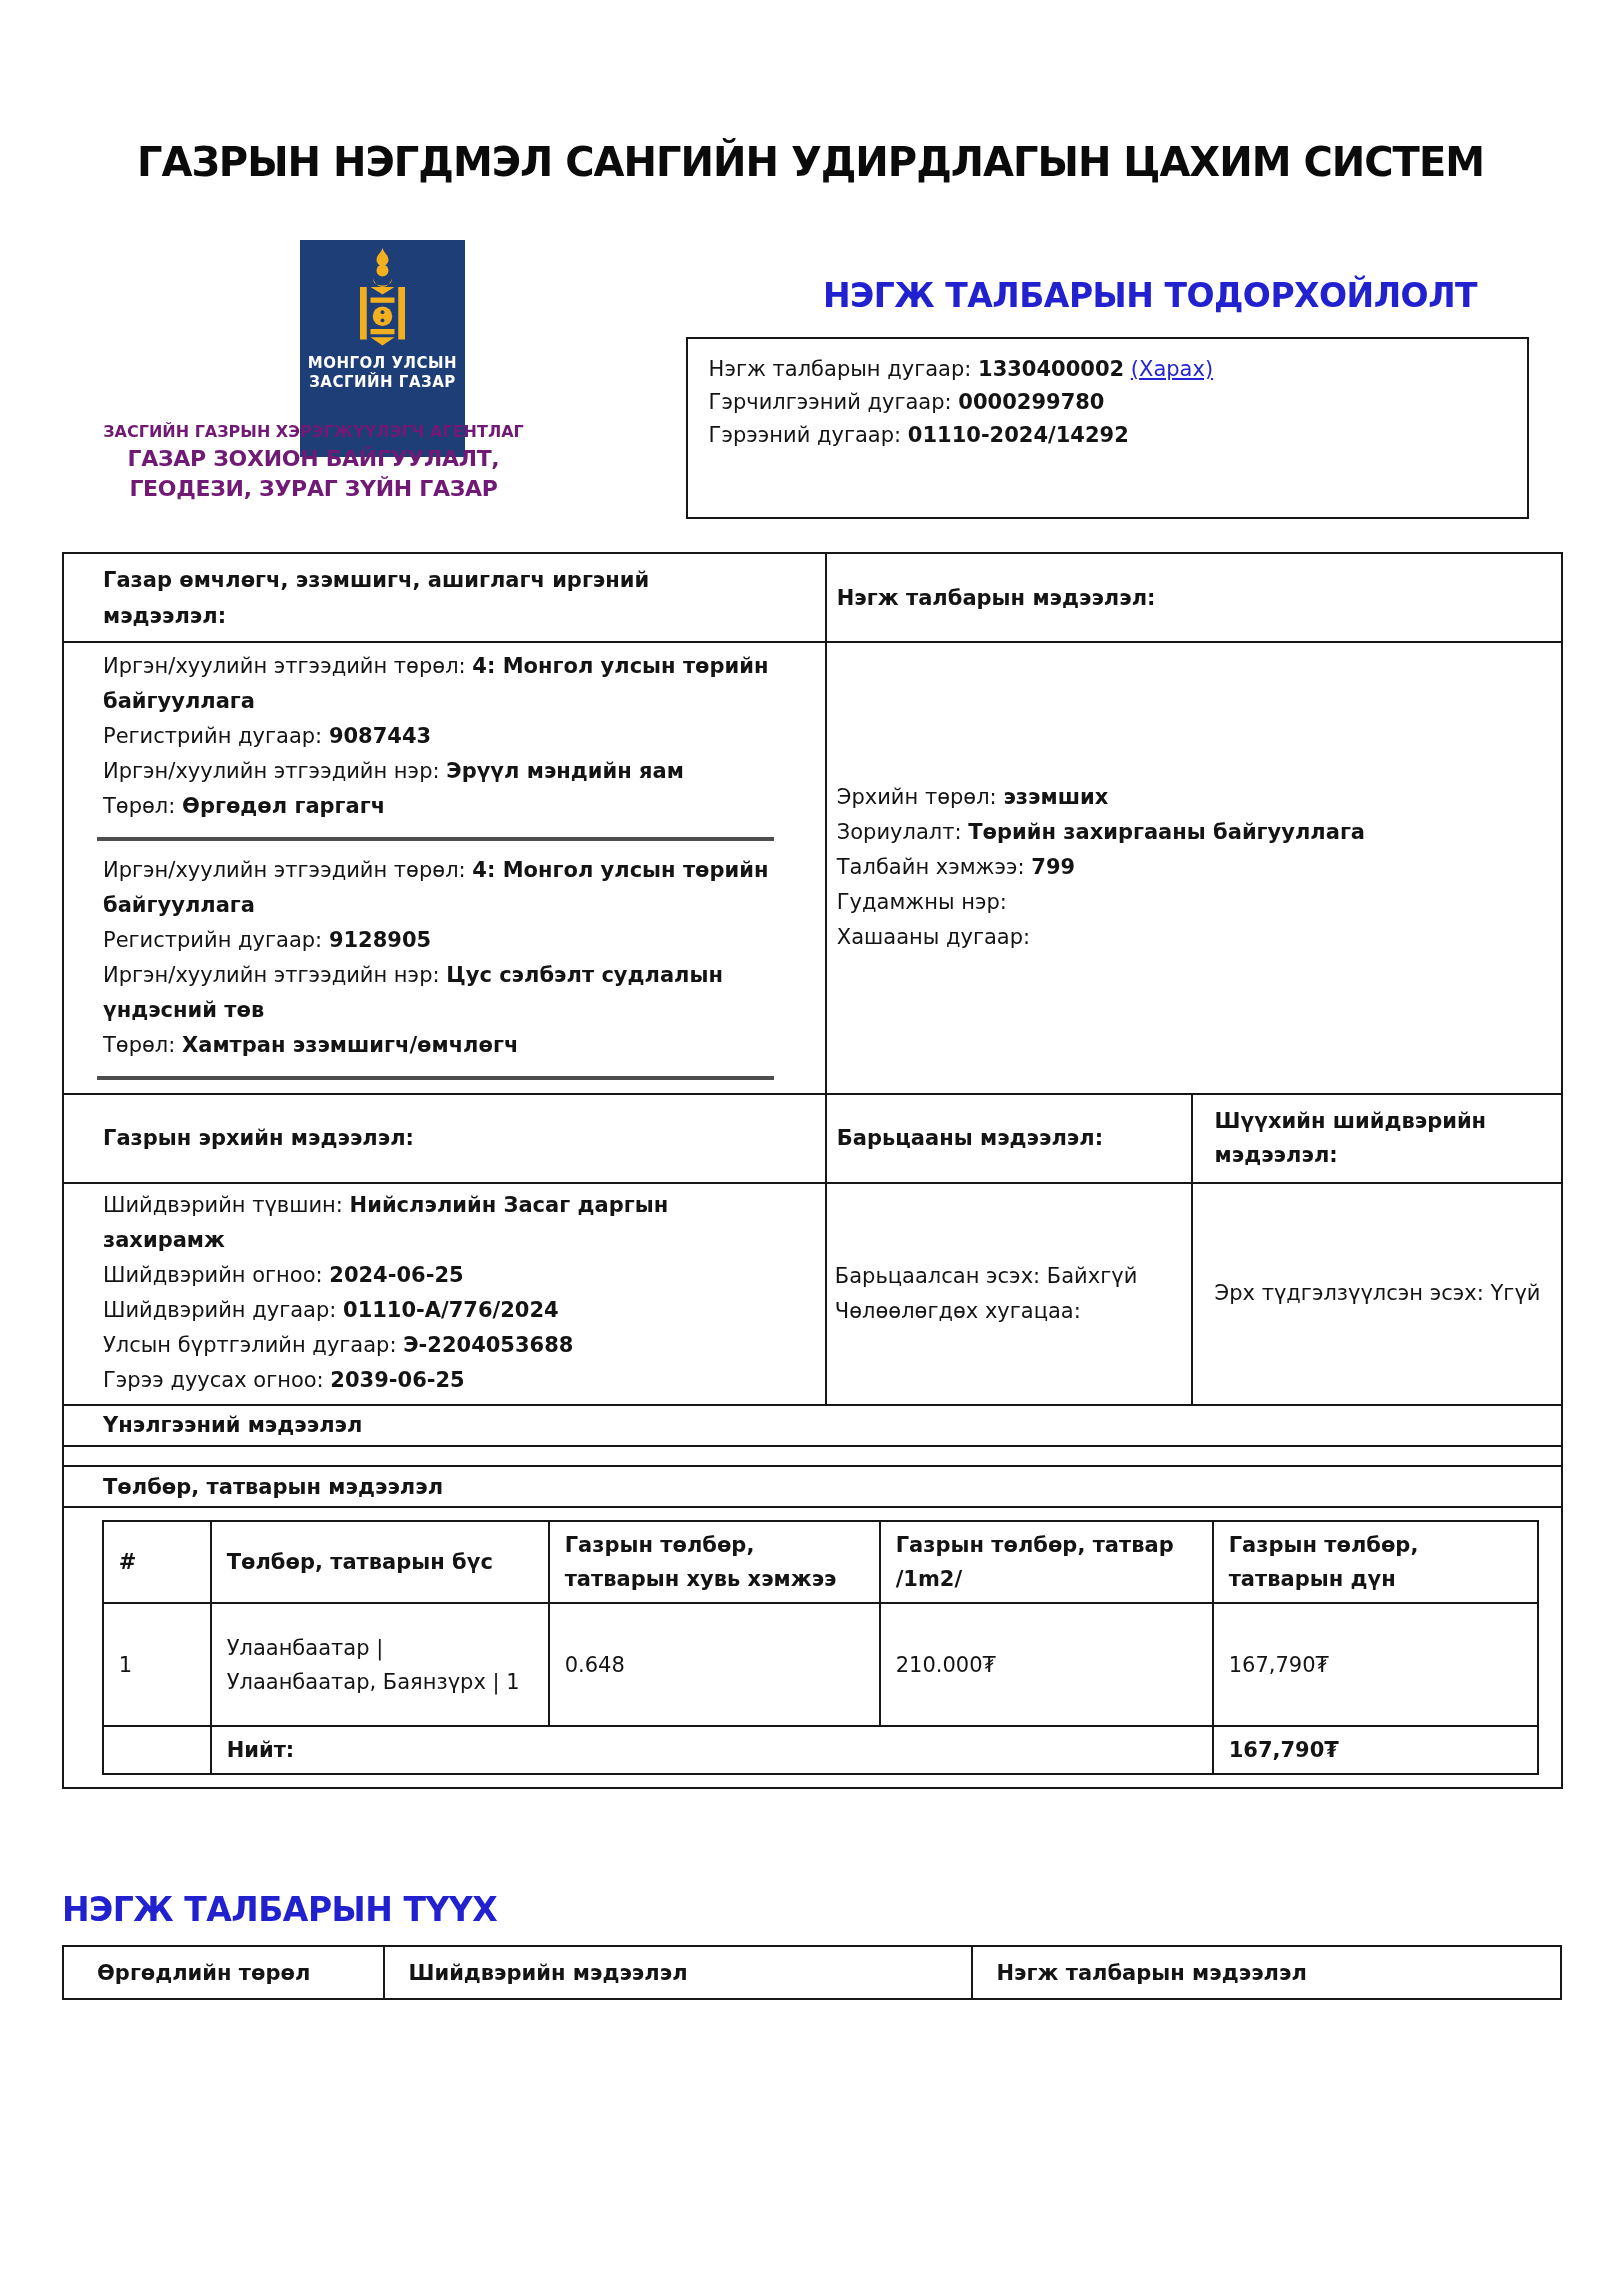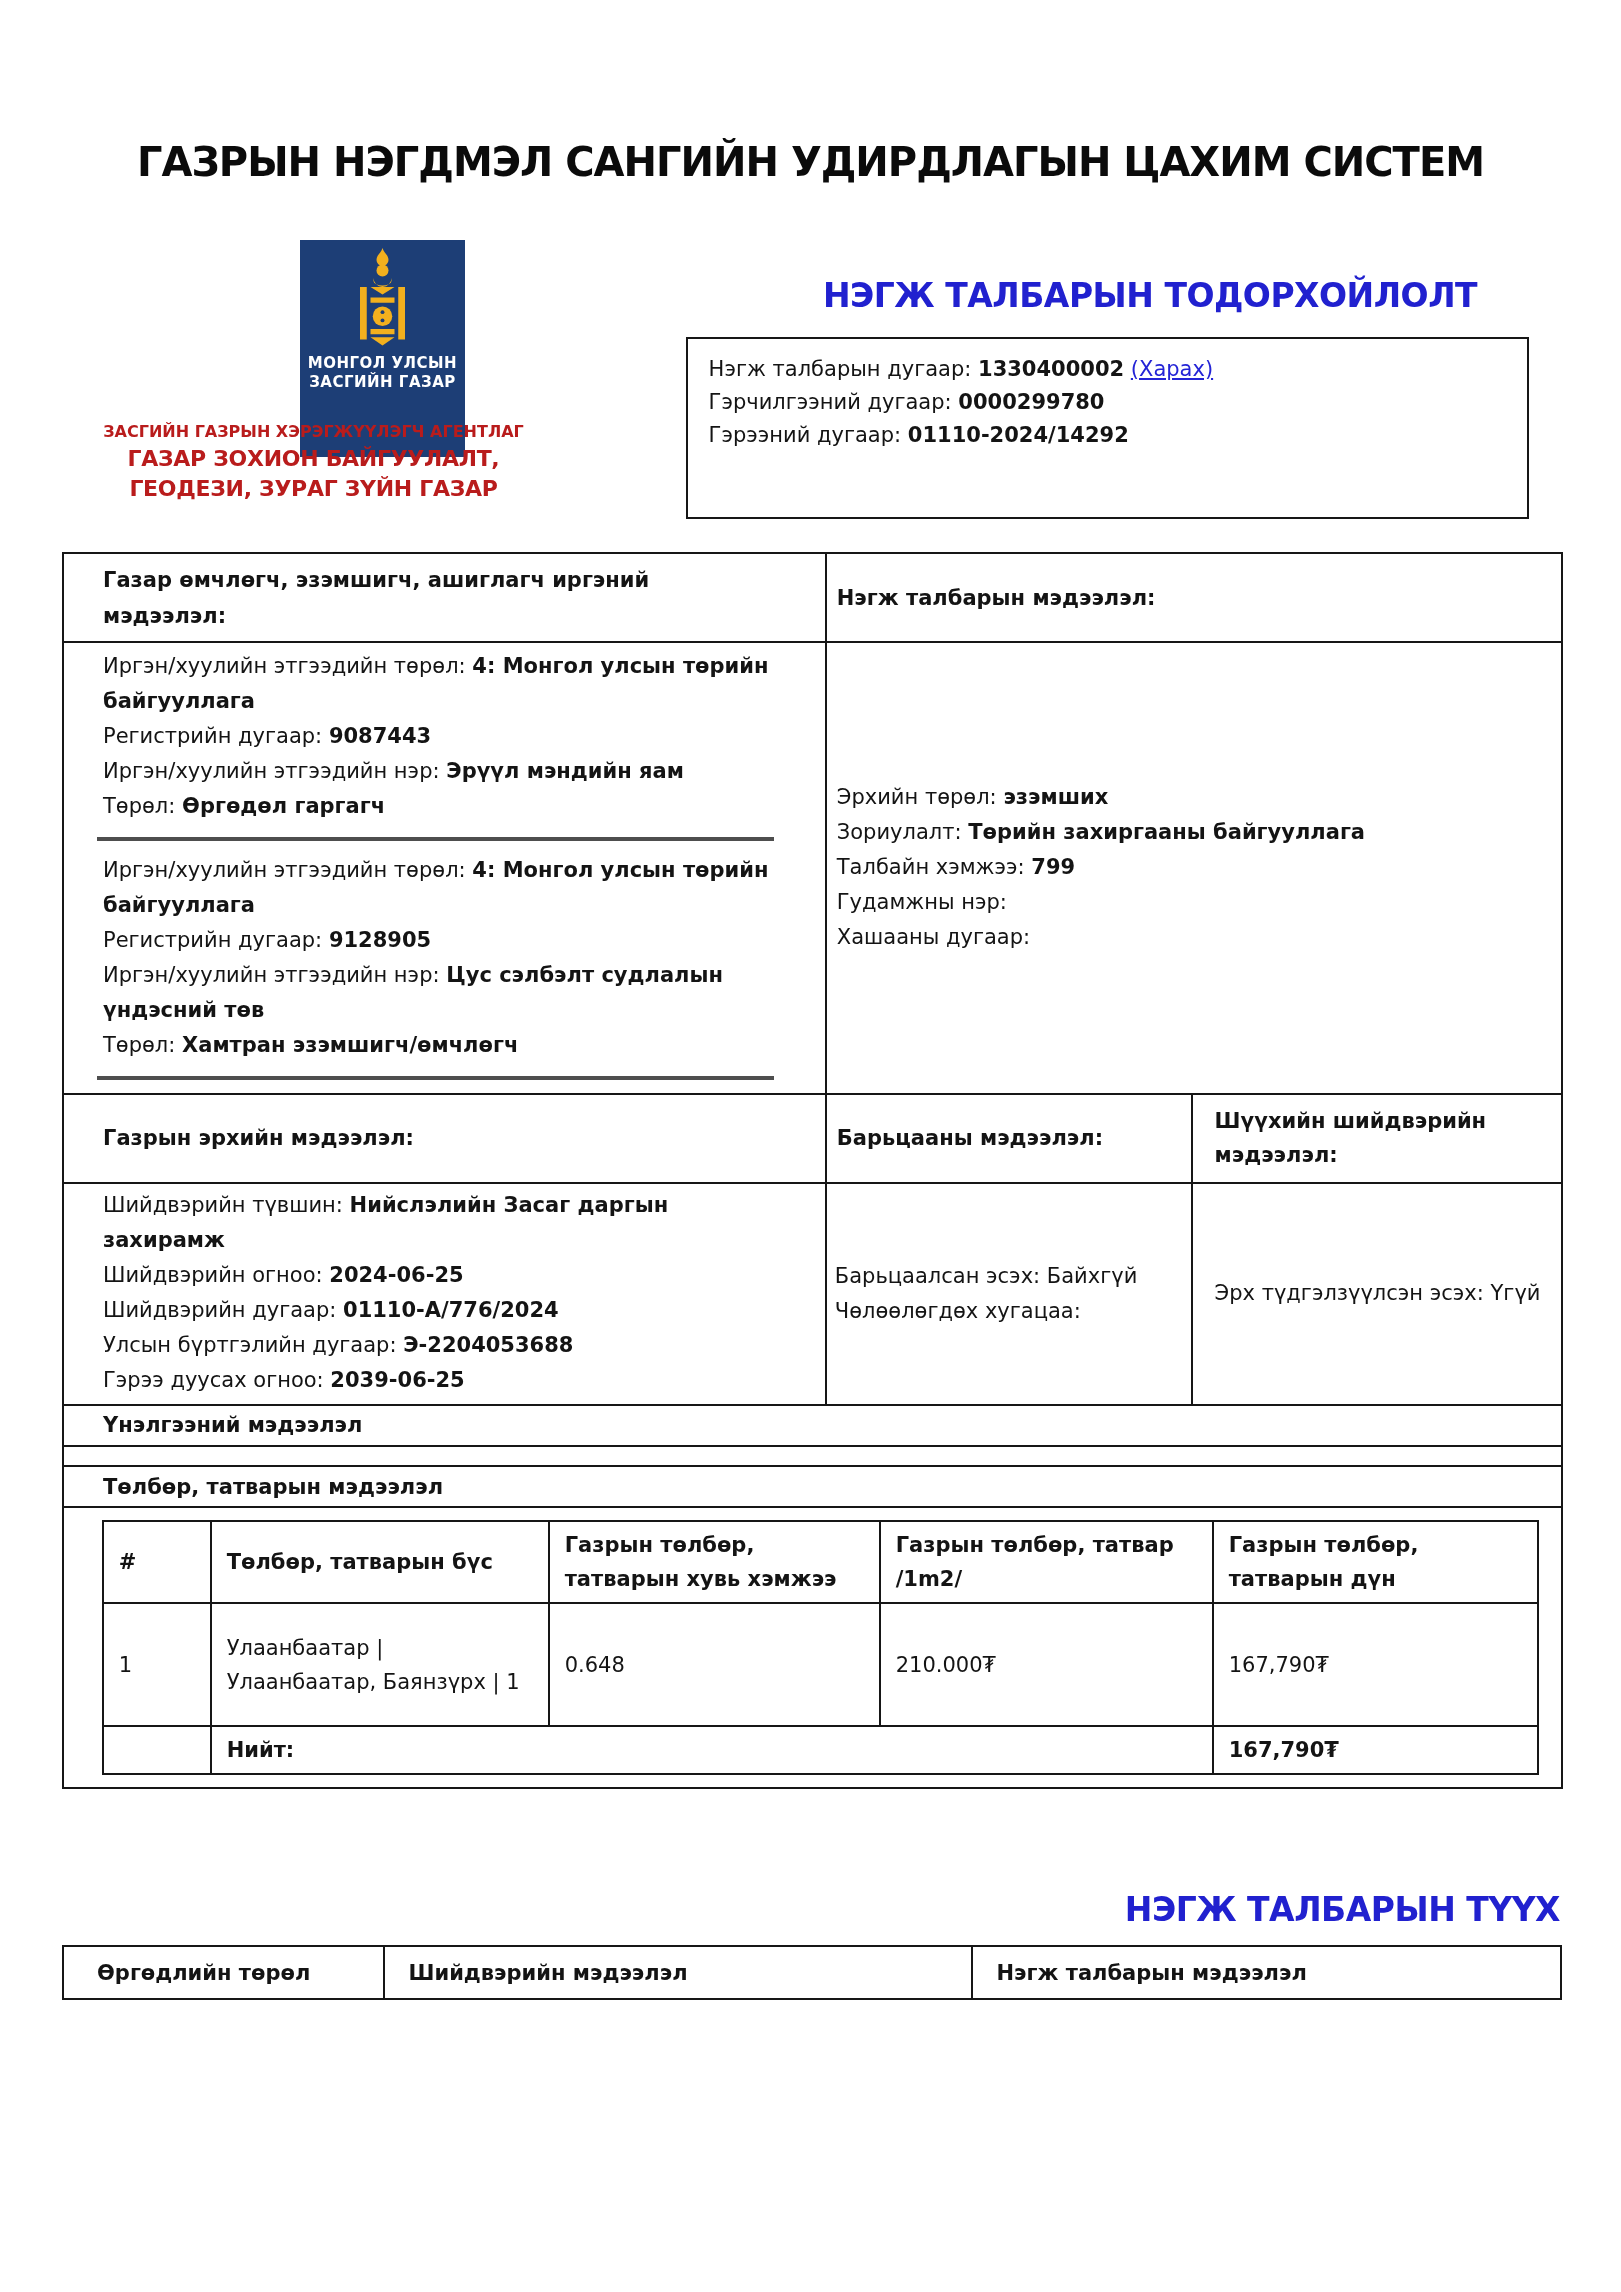--- a/index.html
+++ b/index.html
@@ -9,21 +9,21 @@
   
   .doc-title{position:absolute;top:139px;left:0;width:100%;margin:0;text-align:center;
              font-size:40px;font-weight:bold;letter-spacing:-1px;color:#0b0b0b;}
 
   
   .logo{position:absolute;left:300px;top:240px;width:165px;height:217px;background:#1d3e76;
         display:flex;flex-direction:column;align-items:center;}
   .logo svg{margin-top:7.8px;}
   .logo-text{margin-top:3.9px;text-align:center;color:#ffffff;font-weight:bold;
              font-size:15px;line-height:19.6px;letter-spacing:0.5px;}
-  .agency{position:absolute;left:103px;top:420px;width:421px;text-align:center;color:#b91c1c;}
+  .agency{position:absolute;left:103px;top:420px;width:421px;text-align:center;color:#701a75;}
   .agency-l1{font-size:16px;font-weight:bold;line-height:23.5px;}
   .agency-l2,.agency-l3{font-size:22px;font-weight:bold;line-height:30px;letter-spacing:-0.3px;}
 
   
   .section-title{position:absolute;left:686px;top:276px;width:843px;margin:0;
                  padding-left:137px;box-sizing:border-box;
                  font-size:33px;font-weight:bold;color:#2121cf;letter-spacing:-0.5px;}
   .parcel-box{position:absolute;left:686px;top:337px;width:843px;height:182px;
               box-sizing:border-box;border:2.9px solid #161616;padding:13.7px 9.8px 0 20.6px;
               font-size:21px;}
@@ -61,21 +61,21 @@
   
   .pay-table{width:1436px;border-collapse:collapse;table-layout:fixed;font-size:21px;}
   .pay-table td{border:2px solid #161616;vertical-align:middle;box-sizing:border-box;
                 padding:0 9.8px 0 14.7px;line-height:34px;}
   .pay-hdr td{height:82px;font-weight:bold;}
   .pay-data td{height:123px;}
   .pay-total td{height:48px;font-weight:bold;}
   .num{text-align:left;padding-right:7.8px !important;}
 
   
-  .history-title{position:absolute;left:62px;top:1890px;width:1498px;margin:0;text-align:right;
+  .history-title{position:absolute;left:62px;top:1890px;width:1498px;margin:0;text-align:left;
                  font-size:33px;font-weight:bold;color:#2121cf;letter-spacing:-0.5px;}
   .history-table{position:absolute;left:62px;top:1945px;width:1498px;border-collapse:collapse;
                  table-layout:fixed;font-size:21px;}
   .history-table td{border:2.9px solid #161616;height:53px;font-weight:bold;
                     vertical-align:middle;padding:0 9.8px 0 23.5px;box-sizing:border-box;}
   .history-table .hcol1{padding-left:33px;}
 </style>
 </head>
 <body>
 

